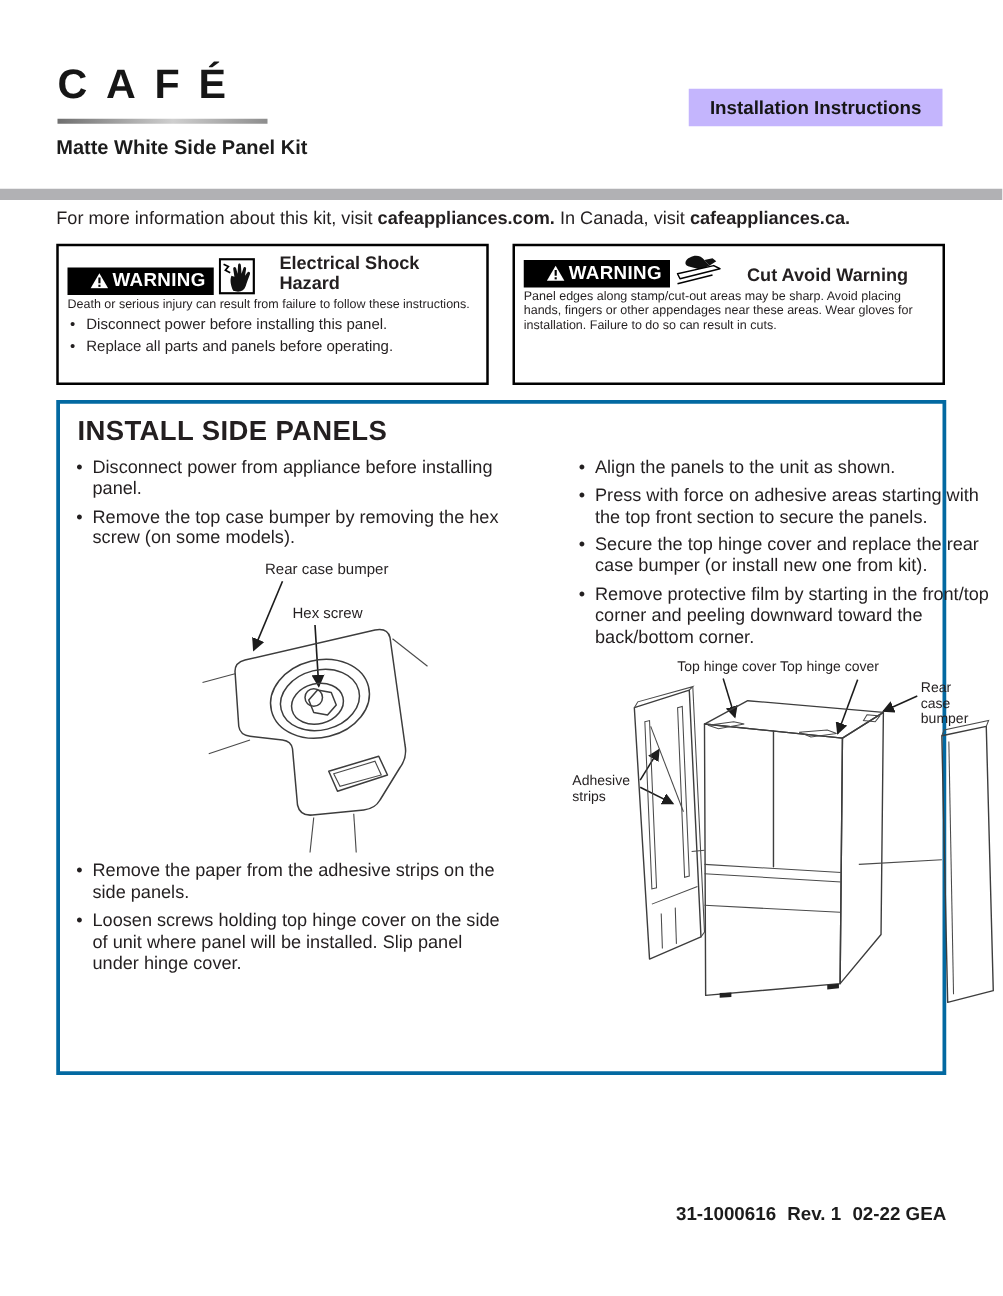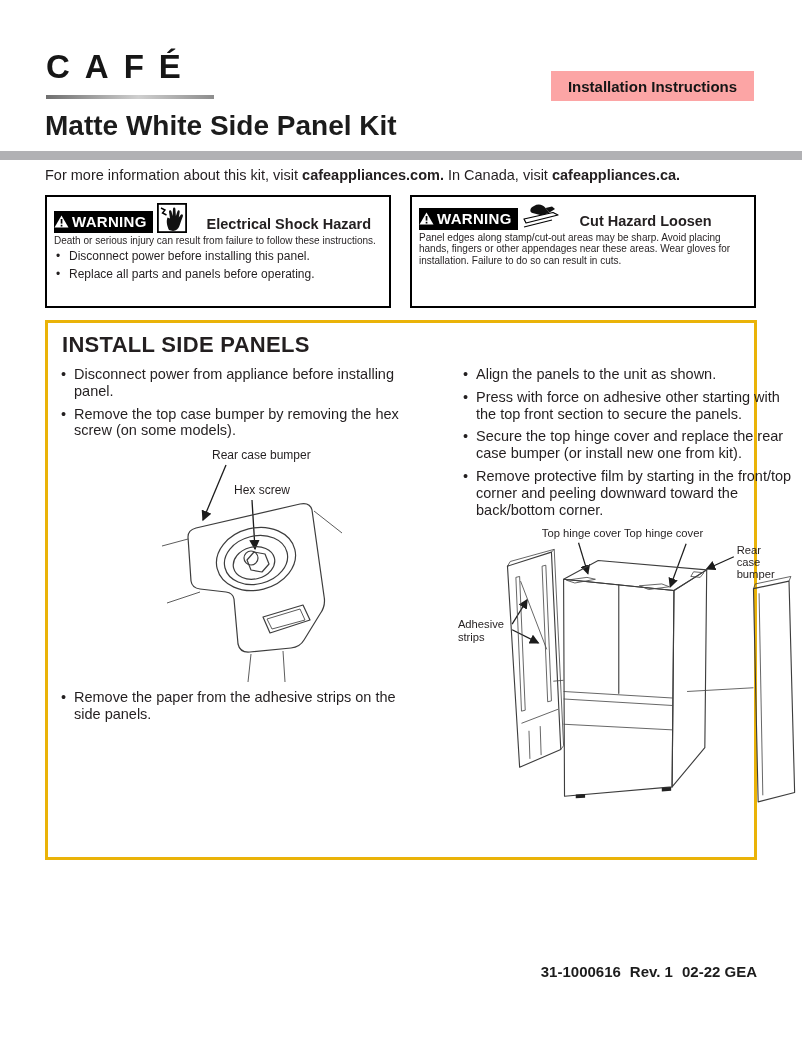--- a/index.html
+++ b/index.html
@@ -12,52 +12,52 @@
     position:absolute; left:46px; top:50px;
     font-size:33px; font-weight:bold; letter-spacing:15px; color:#161616;
     line-height:1;
   }
   .logo-underline {
     position:absolute; left:46px; top:95px; width:168px; height:4px;
     background:linear-gradient(90deg,#6f6f6f,#cfcfcf 55%,#8d8d8d);
   }
   .ii-badge {
     position:absolute; left:551px; top:71px; width:203px; height:30px;
-    background:#fca5a5; display:flex; align-items:center; justify-content:center;
+    background:#c4b5fd; display:flex; align-items:center; justify-content:center;
     font-weight:bold; font-size:15px; color:#161616;
   }
   .doc-title {
     position:absolute; left:45px; top:110px;
-    font-size:28px; font-weight:bold; color:#1c1c1c;
+    font-size:16px; font-weight:bold; color:#1c1c1c;
   }
   .gray-bar {
     position:absolute; left:0; top:151px; width:802px; height:9px; background:#b1b1b4;
   }
   .info-line { position:absolute; left:45px; top:167px; font-size:14.5px; }
   .info-line .b { font-weight:bold; }
 
   .warnings-row { position:absolute; left:45px; top:195px; width:712px; display:flex; gap:19px; }
   .warning-box {
     border:2px solid #000; box-sizing:border-box; width:346px; min-height:113px;
     padding:6px 7px 7px; background:#fff;
   }
   .warn-head { display:flex; align-items:flex-end; gap:4px; }
   .warn-badge {
     background:#000; color:#fff; font-weight:bold; font-size:15px;
-    padding:2px 6px 3px 0; display:flex; align-items:center; gap:3px; letter-spacing:.3px;
+    padding:2px 6px 3px 18px; display:flex; align-items:center; gap:3px; letter-spacing:.3px;
   }
   .hazard-title { font-weight:bold; font-size:14.5px; padding-bottom:1px;padding-left:16px; }
   .warn-body { font-size:10px; line-height:1.14; margin-top:2px; }
   .bullets { margin:2px 0 0; padding:0; list-style:none; font-size:12px; line-height:1.14; }
   .bullets li { position:relative; padding-left:15px; margin-top:4px; }
   .bullets li::before { content:"\2022"; position:absolute; left:2px; }
 
   .install-box {
     position:absolute; left:45px; top:320px; width:712px; height:540px;
-    border:3px solid #eab308; box-sizing:border-box; padding:7px 10px; background:#fff;
+    border:3px solid #0369a1; box-sizing:border-box; padding:7px 10px; background:#fff;
   }
   .install-heading { font-size:22px; font-weight:bold; margin:2px 0 8px 4px; letter-spacing:.3px; }
   .columns { display:flex; gap:8px; }
   .col-left { width:352px; }
   .col-right { width:340px;margin-left:46px; }
   .steps { margin:0; padding:0; list-style:none; font-size:14.5px; line-height:1.16; }
   .steps li { position:relative; padding-left:16px; margin-bottom:6px; }
   .steps li::before { content:"\2022"; position:absolute; left:3px; }
   .diagram-bumper { display:block; margin:2px 0 6px 96px; }
   .diagram-unit { display:block; margin:6px 0 0 -4px; }
@@ -121,21 +121,21 @@
             <rect x="6.7" y="9.8" width="1.7" height="1.7" fill="#000"></rect>
           </svg>
           <span>WARNING</span>
         </span>
         <svg width="38" height="27" viewBox="0 0 38 27">
           <path d="M12 3 C16 0.5 21 1.5 23.5 5 L27.5 9.5 L20 12.5 L10.5 10 C7 9 8 4.5 12 3 Z" fill="#111"></path>
           <path d="M23.5 5 L30 3.5 L33 6 L27.5 9.5" fill="#111"></path>
           <path d="M2 16 L31 9.5 L36 12 L4 20 Z" fill="#fff" stroke="#000" stroke-width="1.2" stroke-linejoin="round"></path>
           <path d="M2 24 L30 17" stroke="#000" stroke-width="1.1" fill="none"></path>
         </svg>
-        <span class="hazard-title">Cut Hazard Loosen</span>
+        <span class="hazard-title">Cut Avoid Warning</span>
       </div>
       <div class="warn-body">Panel edges along stamp/cut-out areas may be sharp. Avoid placing hands, fingers or other appendages near these areas. Wear gloves for installation. Failure to do so can result in cuts.</div>
     </div>
   </div>
 
   <div class="install-box">
     <div class="install-heading">INSTALL SIDE PANELS</div>
 
     <div class="columns">
 
@@ -172,27 +172,28 @@
             <ellipse class="sketch" cx="100" cy="118" rx="21" ry="16" transform="rotate(-14 100 118)"></ellipse>
             <polygon class="sketch" points="100,107 111,109 115,119 108,127 97,125 93,115"></polygon>
             <circle class="sketch" cx="97" cy="113" r="7"></circle>
             <polygon class="sketch" points="109,172 149,160 156,175 116,188"></polygon>
             <polygon class="sketch-thin" points="113,174 146,164 151,175 118,184"></polygon>
           </g>
         </svg>
 
         <ul class="steps">
           <li>Remove the paper from the adhesive strips on the side panels.</li>
+          <li>Loosen screws holding top hinge cover on the side of unit where panel will be installed. Slip panel under hinge cover.</li>
         </ul>
       </div>
 
       <div class="col-right">
         <ul class="steps">
           <li>Align the panels to the unit as shown.</li>
-          <li>Press with force on adhesive other starting with the top front section to secure the panels.</li>
+          <li>Press with force on adhesive areas starting with the top front section to secure the panels.</li>
           <li>Secure the top hinge cover and replace the rear case bumper (or install new one from kit).</li>
           <li>Remove protective film by starting in the front/top corner and peeling downward toward the back/bottom corner.</li>
         </ul>
 
         <svg class="diagram-unit" width="348" height="304" viewBox="0 0 372 325">
           <defs>
             <marker id="ah2" markerWidth="9" markerHeight="8" refX="7" refY="4" orient="auto">
               <path d="M0,0 L8,4 L0,8 Z" fill="#1c1c1c"></path>
             </marker>
           </defs>

